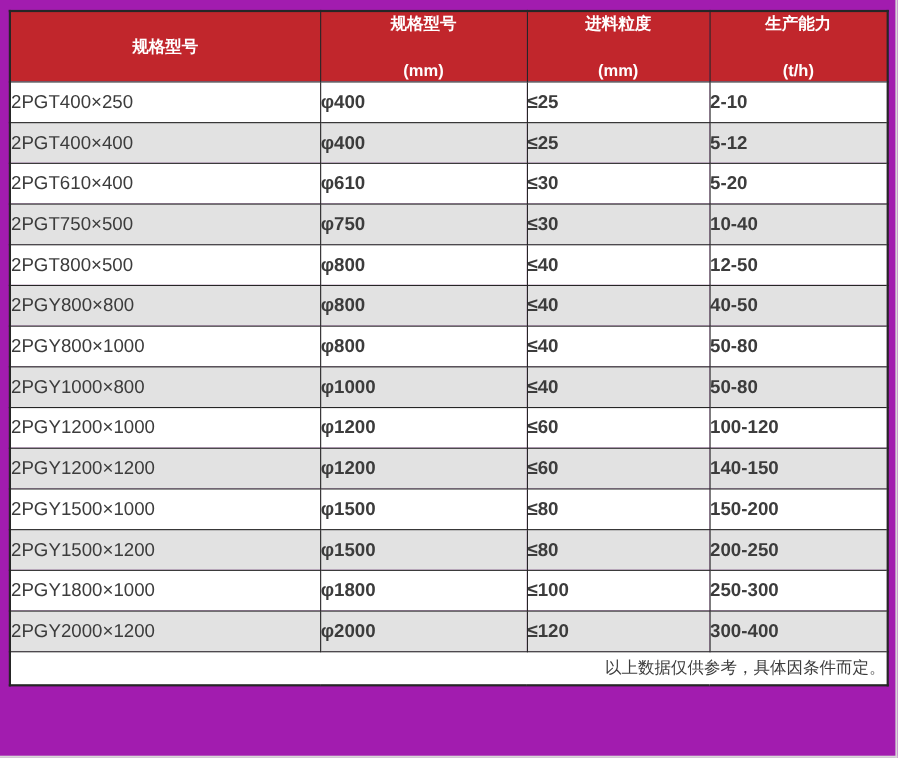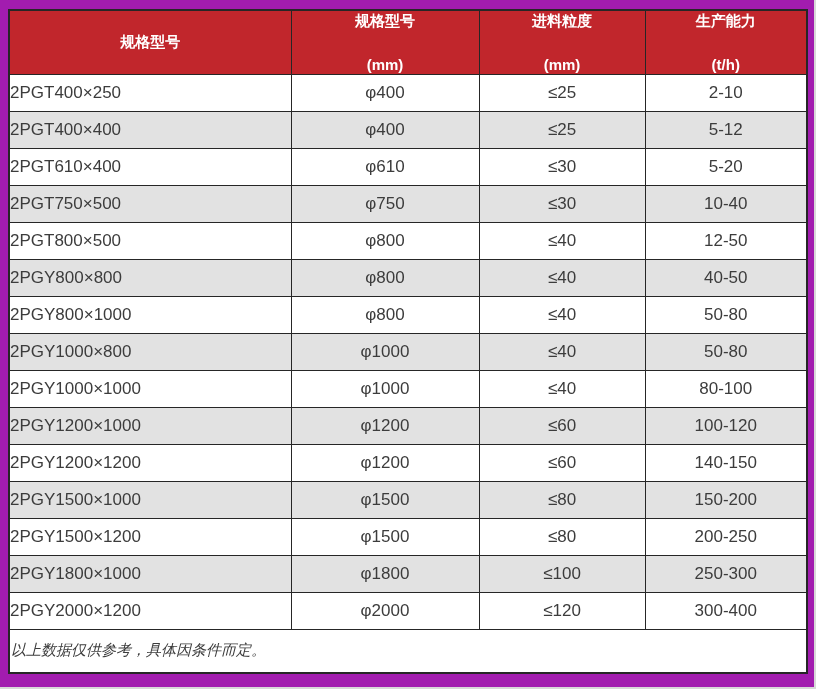--- a/index.html
+++ b/index.html
@@ -49,29 +49,28 @@
     height: 37px;
     font-size: 17px;
     color: #3c3c3c;
     background: #ffffff;
     padding: 0;
   }
   .spec-table tbody tr:nth-child(even) td {
     background: #e2e2e2;
   }
   td.model { text-align: left; padding-left: 6px; }
-  td.num   { text-align: center; }
+  td.num   { text-align: left; font-weight: bold; }
 
   .spec-table tfoot td {
-    height: 44px;
-    text-align: left;
+    height: 31px;
+    text-align: right;
     font-size: 15px;
     color: #3c3c3c;
     background: #ffffff;
-    font-style: italic;
   }
 </style>
 </head>
 <body>
 
 <div class="page">
   <table class="spec-table">
     <colgroup>
       <col class="col-model">
       <col class="col-diameter">
@@ -140,26 +139,20 @@
           <td class="num">≤40</td>
           <td class="num">50-80</td>
         </tr>
         <tr>
           <td class="model">2PGY1000×800</td>
           <td class="num">φ1000</td>
           <td class="num">≤40</td>
           <td class="num">50-80</td>
         </tr>
         <tr>
-          <td class="model">2PGY1000×1000</td>
-          <td class="num">φ1000</td>
-          <td class="num">≤40</td>
-          <td class="num">80-100</td>
-        </tr>
-        <tr>
           <td class="model">2PGY1200×1000</td>
           <td class="num">φ1200</td>
           <td class="num">≤60</td>
           <td class="num">100-120</td>
         </tr>
         <tr>
           <td class="model">2PGY1200×1200</td>
           <td class="num">φ1200</td>
           <td class="num">≤60</td>
           <td class="num">140-150</td>

